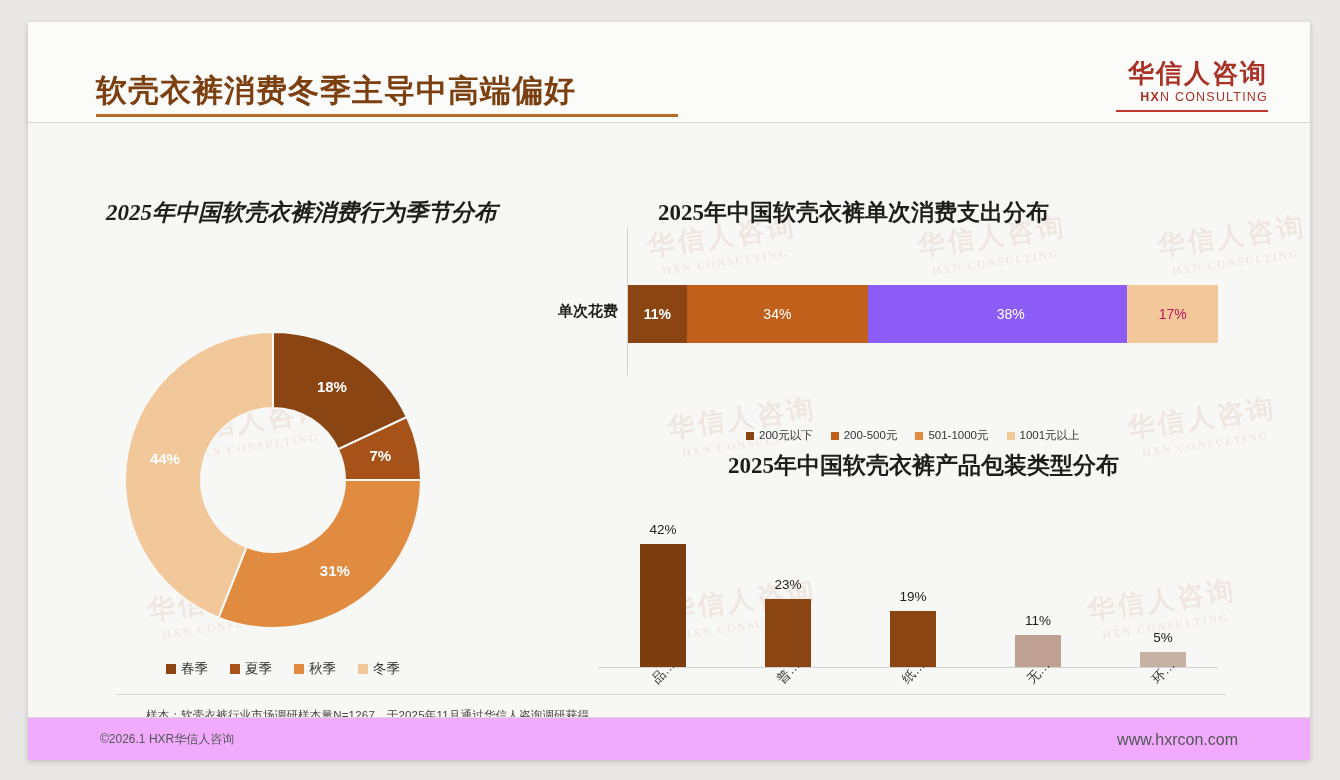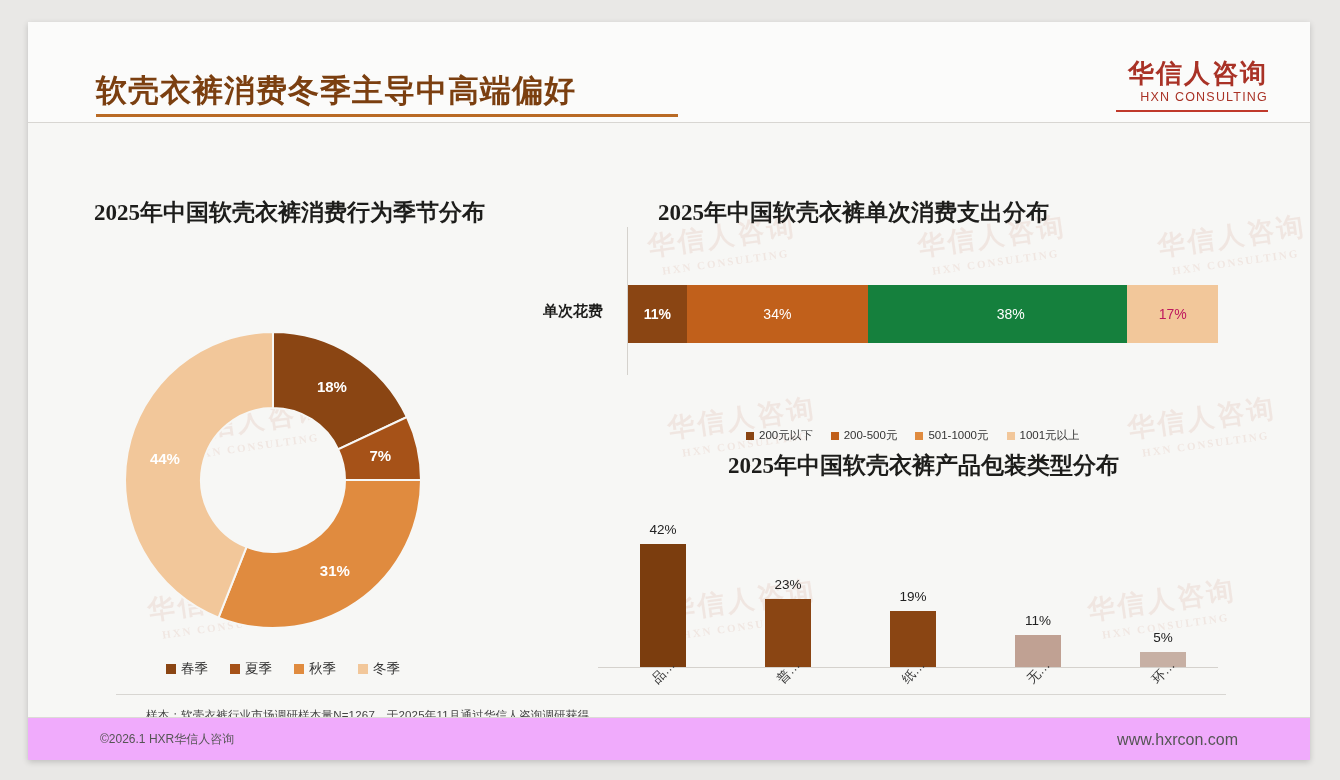--- a/index.html
+++ b/index.html
@@ -65,21 +65,21 @@
     color: #a93226;
     letter-spacing: 2px;
     line-height: 1.05;
   }
   .logo-en {
     font-size: 12.5px;
     color: #a93226;
     letter-spacing: 1.2px;
     margin-top: 3px;
   }
-  .logo-en .hx { font-weight: normal; margin-left: 32px; }
+  .logo-en .hx { font-weight: bold; margin-left: 32px; }
   .logo-rule {
     margin-top: 6px;
     height: 2px;
     background: #c0392b;
     width: 152px;
     margin-left: auto;
   }
 
   
   .wm {
@@ -143,21 +143,21 @@
     color: #fff;
     font-weight: normal;
   }
   .stack-seg.first { font-weight: bold; }
   .stack-seg.last { color: #be185d; }
   .stack-cat {
     position: absolute;
     left: 500px;
     top: 280px;
     width: 90px;
-    text-align: center;
+    text-align: right;
     font-size: 15px;
     font-weight: bold;
     color: #1d1d1b;
   }
   .stack-axis {
     position: absolute;
     left: 599px;
     top: 205px;
     width: 1px;
     height: 148px;
@@ -300,21 +300,21 @@
     <div class="header">
       <div class="title">软壳衣裤消费冬季主导中高端偏好</div>
       <div class="title-underline"></div>
       <div class="logo">
         <div class="logo-cn">华信人咨询</div>
         <div class="logo-en"><span class="hx">HX</span><span>N CONSULTING</span></div>
         <div class="logo-rule"></div>
       </div>
     </div>
 
-    <div class="chart-title" style="left:66px; top:175px;">2025年中国软壳衣裤消费行为季节分布</div>
+    <div class="chart-title" style="left:78px; top:175px;font-style:italic;">2025年中国软壳衣裤消费行为季节分布</div>
 
     <div id="donut-wrap"><svg width="300" height="300">
           <path d="M 150 2 A 148 148 0 0 1 283.91440376497087 86.98466484836923 L 215.1475477775534 119.34389100731477 A 72 72 0 0 0 150 78 Z" fill="#8a4513" stroke="#f7f7f5" stroke-width="2"></path>
           <text x="208.9409474476896" y="62.123928194778344" text-anchor="middle" fill="#ffffff" font-size="15" font-weight="bold" font-family="&quot;Liberation Sans&quot;, sans-serif">18%</text>
           <path d="M 283.91440376497087 86.98466484836923 A 148 148 0 0 1 298 150 L 222 150 A 72 72 0 0 0 215.1475477775534 119.34389100731477 Z" fill="#a65218" stroke="#f7f7f5" stroke-width="2"></path>
           <text x="257.3508438132622" y="131.00424344638031" text-anchor="middle" fill="#ffffff" font-size="15" font-weight="bold" font-family="&quot;Liberation Sans&quot;, sans-serif">7%</text>
           <path d="M 298 150 A 148 148 0 0 1 95.5175662026677 287.6069199114612 L 123.4950322067032 216.9439069839541 A 72 72 0 0 0 222 150 Z" fill="#e08b3f" stroke="#f7f7f5" stroke-width="2"></path>
           <text x="211.82917156373438" y="245.9788631702018" text-anchor="middle" fill="#ffffff" font-size="15" font-weight="bold" font-family="&quot;Liberation Sans&quot;, sans-serif">31%</text>
           <path d="M 95.5175662026677 287.6069199114612 A 148 148 0 0 1 149.99999999999997 2 L 150 78 A 72 72 0 0 0 123.4950322067032 216.9439069839541 Z" fill="#f2c79a" stroke="#f7f7f5" stroke-width="2"></path>
           <text x="41.94840241984426" y="134.3880553955703" text-anchor="middle" fill="#ffffff" font-size="15" font-weight="bold" font-family="&quot;Liberation Sans&quot;, sans-serif">44%</text>
@@ -341,21 +341,21 @@
     <div class="chart-title" style="left:630px; top:175px;">2025年中国软壳衣裤单次消费支出分布</div>
     <div class="stack-axis"></div>
     <div class="stack-cat">单次花费</div>
     <div id="stack-wrap">
         <div class="stack-seg first" style="width: 64.9px; background: rgb(138, 69, 19);">
           <span>11%</span>
         </div>
         <div class="stack-seg" style="width: 200.6px; background: rgb(193, 96, 27);">
           <span>34%</span>
         </div>
-        <div class="stack-seg" style="width: 258px; background: #15803d; padding-left: 26px;">
+        <div class="stack-seg" style="width: 258px; background: #8b5cf6; padding-left: 26px;">
           <span>38%</span>
         </div>
         <div class="stack-seg last" style="width: 100.3px; background: rgb(242, 199, 154);">
           <span>17%</span>
         </div>
       </div>
     <div class="stack-legend" id="stack-legend">
         <div class="legend-item">
           <span class="swatch" style="width: 8px; height: 8px; background: rgb(138, 69, 19);"></span>
           <span>200元以下</span>

